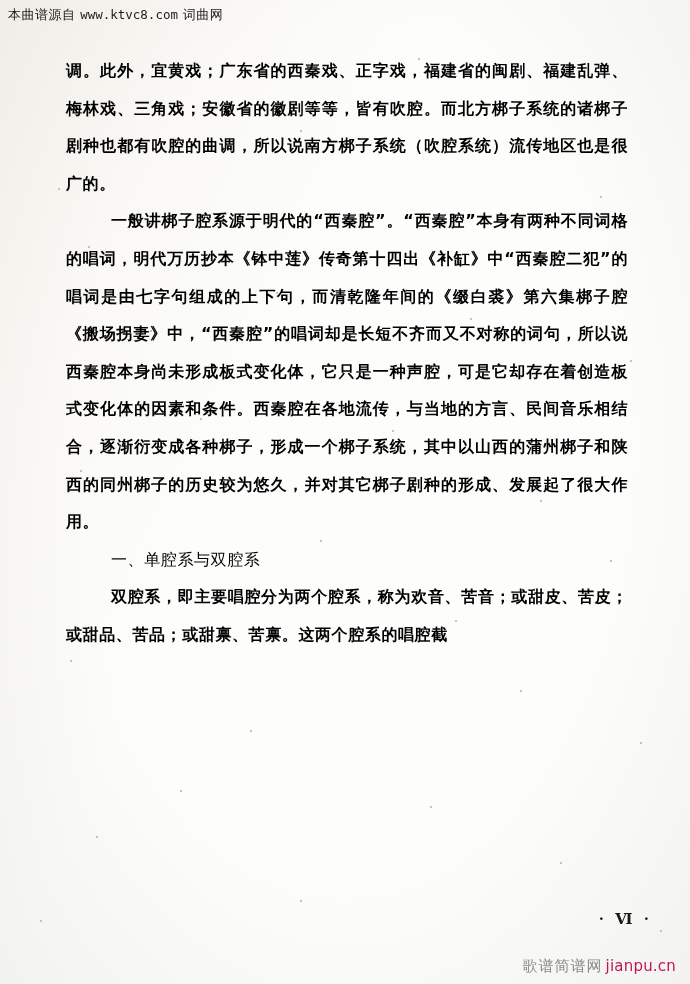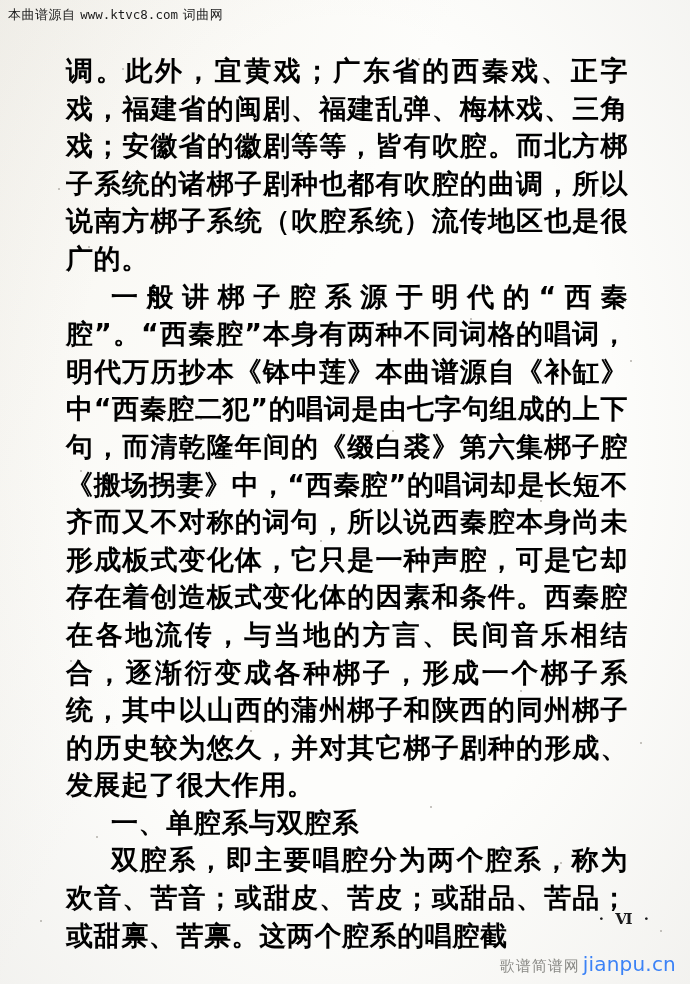--- a/index.html
+++ b/index.html
@@ -56,53 +56,53 @@
     font-size: 15px;
     line-height: 1;
   }
   #watermark-bottom .cn {
     font-family: "DejaVu Sans", sans-serif;
     color: #8a8a86;
     letter-spacing: 1px;
   }
   #watermark-bottom .en {
     font-family: "DejaVu Sans", sans-serif;
-    color: #3b82f6;
-    font-size: 20px;
+    color: #be185d;
+    font-size: 15px;
     letter-spacing: .2px;
     margin-left: 3px;
   }
   
   #body-text {
     position: absolute;
     left: 66px;
     top: 52px;
     width: 562px;
   }
   .para {
     font-family: "DejaVu Sans", sans-serif;
-    font-size: 27px;
+    font-size: 16px;
     line-height: 37.6px;
     color: #111110;
     text-align: justify;
     text-align-last: left;
     letter-spacing: .6px;
     margin: 0;
     text-indent: 0;
     font-weight: 600;
     -webkit-font-smoothing: none;
   }
   .para.indent {
     text-indent: 45px;
   }
   .para + .para {
     margin-top: 0;
   }
   .heading {
-    font-weight: 700;
+    font-weight: 400;
   }
   
   #page-number {
     position: absolute;
     right: 38px;
     bottom: 56px;
     font-family: "DejaVu Serif", serif;
     font-size: 15px;
     color: #18181a;
     letter-spacing: 3px;
@@ -156,21 +156,21 @@
   </svg>
 
   <div id="watermark-top">
     <span>本曲谱源自</span>
     <span class="url">www.ktvc8.com</span>
     <span>词曲网</span>
   </div>
 
   <div id="body-text" class="scan-ink">
     <p class="para">调。此外，宜黄戏；广东省的西秦戏、正字戏，福建省的闽剧、福建乱弹、梅林戏、三角戏；安徽省的徽剧等等，皆有吹腔。而北方梆子系统的诸梆子剧种也都有吹腔的曲调，所以说南方梆子系统（吹腔系统）流传地区也是很广的。</p>
-    <p class="para indent">一般讲梆子腔系源于明代的“西秦腔”。“西秦腔”本身有两种不同词格的唱词，明代万历抄本《钵中莲》本曲谱源自《补缸》中“西秦腔二犯”的唱词是由七字句组成的上下句，而清乾隆年间的《缀白裘》第六集梆子腔《搬场拐妻》中，“西秦腔”的唱词却是长短不齐而又不对称的词句，所以说西秦腔本身尚未形成板式变化体，它只是一种声腔，可是它却存在着创造板式变化体的因素和条件。西秦腔在各地流传，与当地的方言、民间音乐相结合，逐渐衍变成各种梆子，形成一个梆子系统，其中以山西的蒲州梆子和陕西的同州梆子的历史较为悠久，并对其它梆子剧种的形成、发展起了很大作用。</p>
+    <p class="para indent">一般讲梆子腔系源于明代的“西秦腔”。“西秦腔”本身有两种不同词格的唱词，明代万历抄本《钵中莲》传奇第十四出《补缸》中“西秦腔二犯”的唱词是由七字句组成的上下句，而清乾隆年间的《缀白裘》第六集梆子腔《搬场拐妻》中，“西秦腔”的唱词却是长短不齐而又不对称的词句，所以说西秦腔本身尚未形成板式变化体，它只是一种声腔，可是它却存在着创造板式变化体的因素和条件。西秦腔在各地流传，与当地的方言、民间音乐相结合，逐渐衍变成各种梆子，形成一个梆子系统，其中以山西的蒲州梆子和陕西的同州梆子的历史较为悠久，并对其它梆子剧种的形成、发展起了很大作用。</p>
     <p class="para indent heading">一、单腔系与双腔系</p>
     <p class="para indent">双腔系，即主要唱腔分为两个腔系，称为欢音、苦音；或甜皮、苦皮；或甜品、苦品；或甜禀、苦禀。这两个腔系的唱腔截</p>
   </div>
 
   <div id="page-number">· Ⅵ ·</div>
 
   <div id="watermark-bottom">
     <span class="cn">歌谱简谱网</span><span class="en">jianpu.cn</span>
   </div>
 

